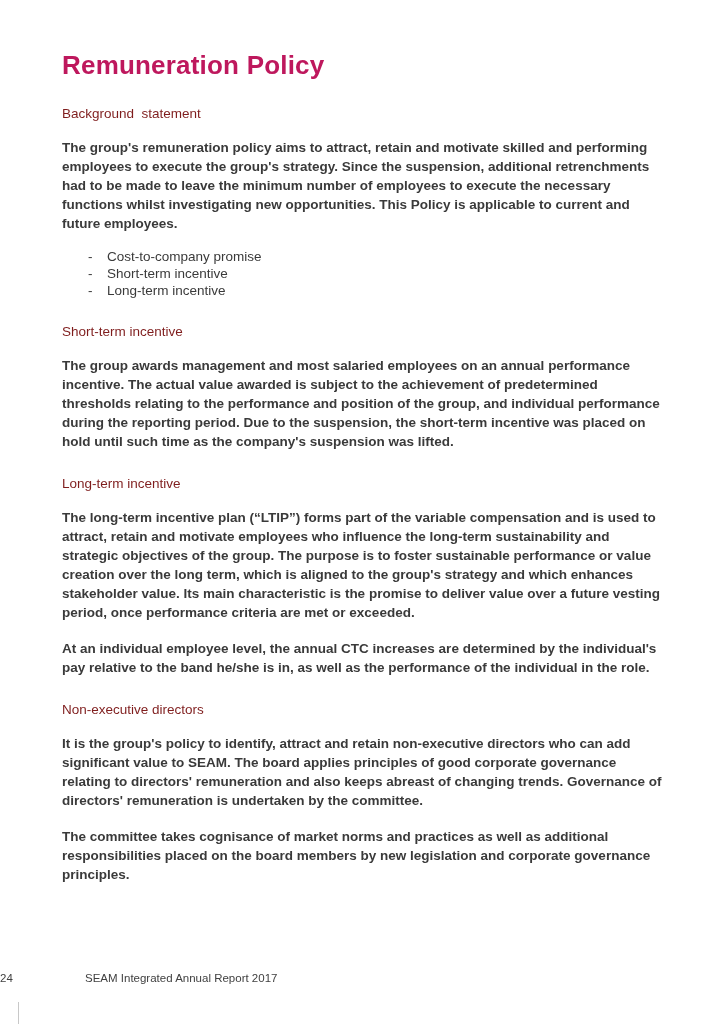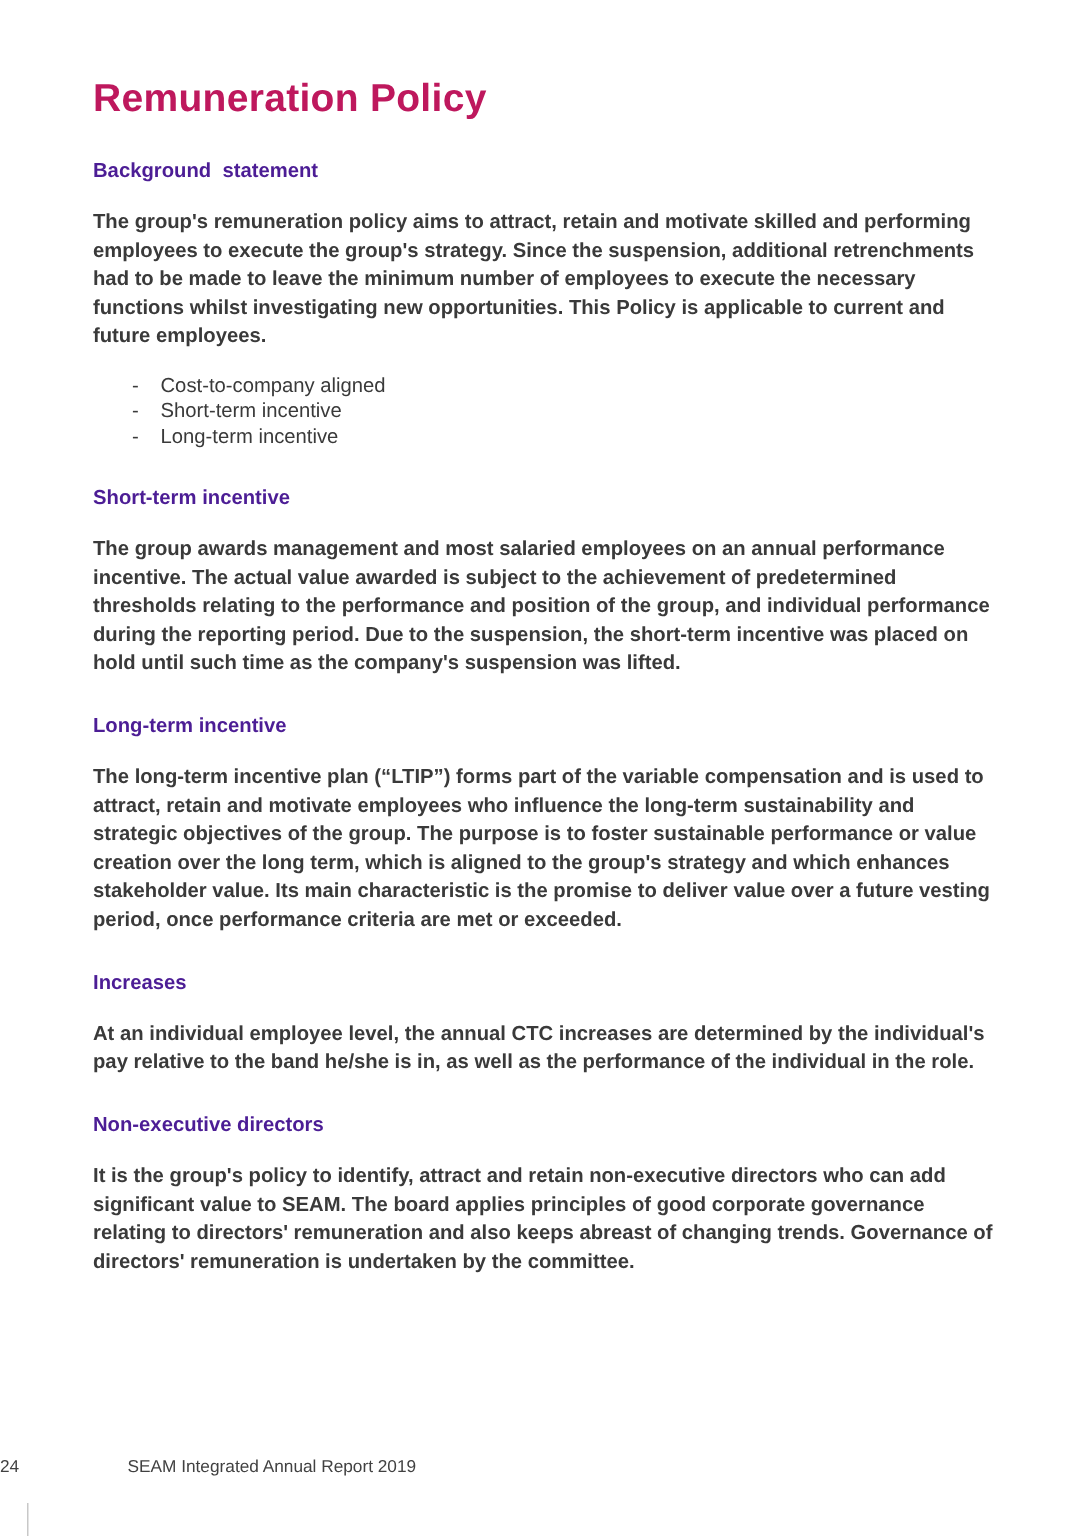--- a/index.html
+++ b/index.html
@@ -21,22 +21,22 @@
   .doc-title {
     margin: 50px 0 0 0;
     font-size: 26px;
     font-weight: bold;
     color: #be185d;
     letter-spacing: 0.2px;
   }
   .h2 {
     margin: 25px 0 0 0;
     font-size: 13.5px;
-    font-weight: bold;
-    color: #4c1d95;
+    font-weight: normal;
+    color: #7f1d1d;
     white-space: pre-wrap;
   }
   .para {
     margin: 17px 0 0 0;
     font-size: 13.5px;
     line-height: 19px;
     text-align: left;
     font-weight: bold;
   }
   .hyphen-list {
@@ -89,45 +89,45 @@
   <div class="content">
 
     <h1 class="doc-title">Remuneration Policy</h1>
 
     <div class="h2">Background  statement</div>
     <p class="para">The group's remuneration policy aims to attract, retain and motivate skilled and performing employees to execute the group's strategy. Since the suspension, additional retrenchments had to be made to leave the minimum number of employees to execute the necessary functions whilst investigating new opportunities. This Policy is applicable to current and future employees.</p>
 
     <div class="hyphen-list">
       <div class="li">
         <span class="marker">-</span>
-        <span>Cost-to-company aligned</span>
+        <span>Cost-to-company promise</span>
       </div>
       <div class="li">
         <span class="marker">-</span>
         <span>Short-term incentive</span>
       </div>
       <div class="li">
         <span class="marker">-</span>
         <span>Long-term incentive</span>
       </div>
     </div>
 
     <div class="h2">Short-term incentive</div>
     <p class="para">The group awards management and most salaried employees on an annual performance incentive. The actual value awarded is subject to the achievement of predetermined thresholds relating to the performance and position of the group, and individual performance during the reporting period. Due to the suspension, the short-term incentive was placed on hold until such time as the company's suspension was lifted.</p>
 
     <div class="h2">Long-term incentive</div>
     <p class="para">The long-term incentive plan (“LTIP”) forms part of the variable compensation and is used to attract, retain and motivate employees who influence the long-term sustainability and strategic objectives of the group. The purpose is to foster sustainable performance or value creation over the long term, which is aligned to the group's strategy and which enhances stakeholder value. Its main characteristic is the promise to deliver value over a future vesting period, once performance criteria are met or exceeded.</p>
 
-    <div class="h2">Increases</div>
     <p class="para">At an individual employee level, the annual CTC increases are determined by the individual's pay relative to the band he/she is in, as well as the performance of the individual in the role.</p>
 
     <div class="h2">Non-executive directors</div>
     <p class="para">It is the group's policy to identify, attract and retain non-executive directors who can add significant value to SEAM. The board applies principles of good corporate governance relating to directors' remuneration and also keeps abreast of changing trends. Governance of directors' remuneration is undertaken by the committee.</p>
+    <p class="para">The committee takes cognisance of market norms and practices as well as additional responsibilities placed on the board members by new legislation and corporate governance principles.</p>
 
   </div>
 
   <div class="footer">
-    <span class="footer-report">SEAM Integrated Annual Report 2019</span>
+    <span class="footer-report">SEAM Integrated Annual Report 2017</span>
     <span class="footer-page">24</span>
   </div>
 
   <div class="scan-artifact"></div>
 </div>
 
 </body></html>

